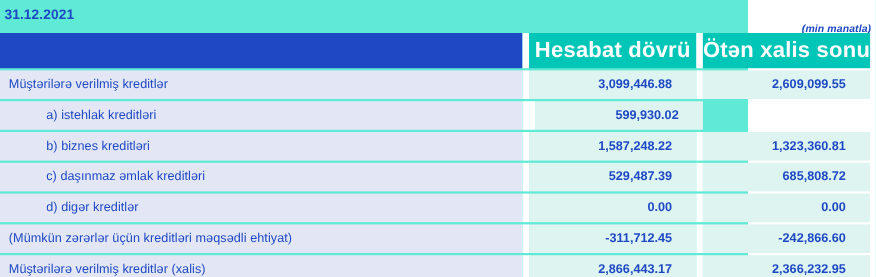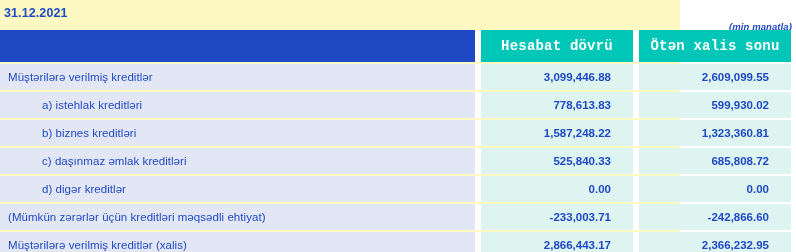--- a/index.html
+++ b/index.html
@@ -11,21 +11,21 @@
     width: 796px;
     height: 252px;
     overflow: hidden;
     font-family: "Liberation Sans", "DejaVu Sans", sans-serif;
     -webkit-font-smoothing: antialiased;
   }
   .page {
     position: relative;
     width: 680px;
     height: 252px;
-    background: #fef9c3;
+    background: #5eead4;
     box-sizing: border-box;
     text-align: right;
   }
 
   
   .meta-strip {
     position: absolute;
     left: 0;
     top: 0;
     width: 796px;
@@ -109,27 +109,26 @@
   }
 
   
   .row.header .cell-label {
     background: #1f49c4;
     height: 32px;
   }
   .row.header .cell-value {
     background: #00c6b7;
     color: #ffffff;
-    font-size: 14px;
+    font-size: 20px;
     font-weight: 700;
     justify-content: center;
     padding-right: 0;
     height: 32px;
     letter-spacing: 0.2px;
-    font-family: Liberation Mono, monospace;
   }
 </style>
 </head>
 <body>
 
 <div class="page">
 
   <div class="meta-strip">
     <div class="report-date">31.12.2021</div>
     <div class="unit-note">(min manatla)</div>
@@ -149,49 +148,48 @@
         <div class="row">
           <div class="cell-label">Müştərilərə verilmiş kreditlər</div>
           <div class="gap"></div>
           <div class="cell-value">3,099,446.88</div>
           <div class="gap"></div>
           <div class="cell-value">2,609,099.55</div>
         </div>
         <div class="row">
           <div class="cell-label indent">a) istehlak kreditləri</div>
           <div class="gap"></div>
-          <div class="cell-value">778,613.83</div>
           <div class="gap"></div>
           <div class="cell-value">599,930.02</div>
         </div>
         <div class="row">
           <div class="cell-label indent">b) biznes kreditləri</div>
           <div class="gap"></div>
           <div class="cell-value">1,587,248.22</div>
           <div class="gap"></div>
           <div class="cell-value">1,323,360.81</div>
         </div>
         <div class="row">
           <div class="cell-label indent">c) daşınmaz əmlak kreditləri</div>
           <div class="gap"></div>
-          <div class="cell-value">525,840.33</div>
+          <div class="cell-value">529,487.39</div>
           <div class="gap"></div>
           <div class="cell-value">685,808.72</div>
         </div>
         <div class="row">
           <div class="cell-label indent">d) digər kreditlər</div>
           <div class="gap"></div>
           <div class="cell-value">0.00</div>
           <div class="gap"></div>
           <div class="cell-value">0.00</div>
         </div>
         <div class="row">
           <div class="cell-label">(Mümkün zərərlər üçün kreditləri məqsədli ehtiyat)</div>
           <div class="gap"></div>
-          <div class="cell-value">-233,003.71</div>
+          <div class="cell-value">-311,712.45</div>
           <div class="gap"></div>
           <div class="cell-value">-242,866.60</div>
         </div>
         <div class="row">
           <div class="cell-label">Müştərilərə verilmiş kreditlər (xalis)</div>
           <div class="gap"></div>
           <div class="cell-value">2,866,443.17</div>
           <div class="gap"></div>
           <div class="cell-value">2,366,232.95</div>
         </div>

